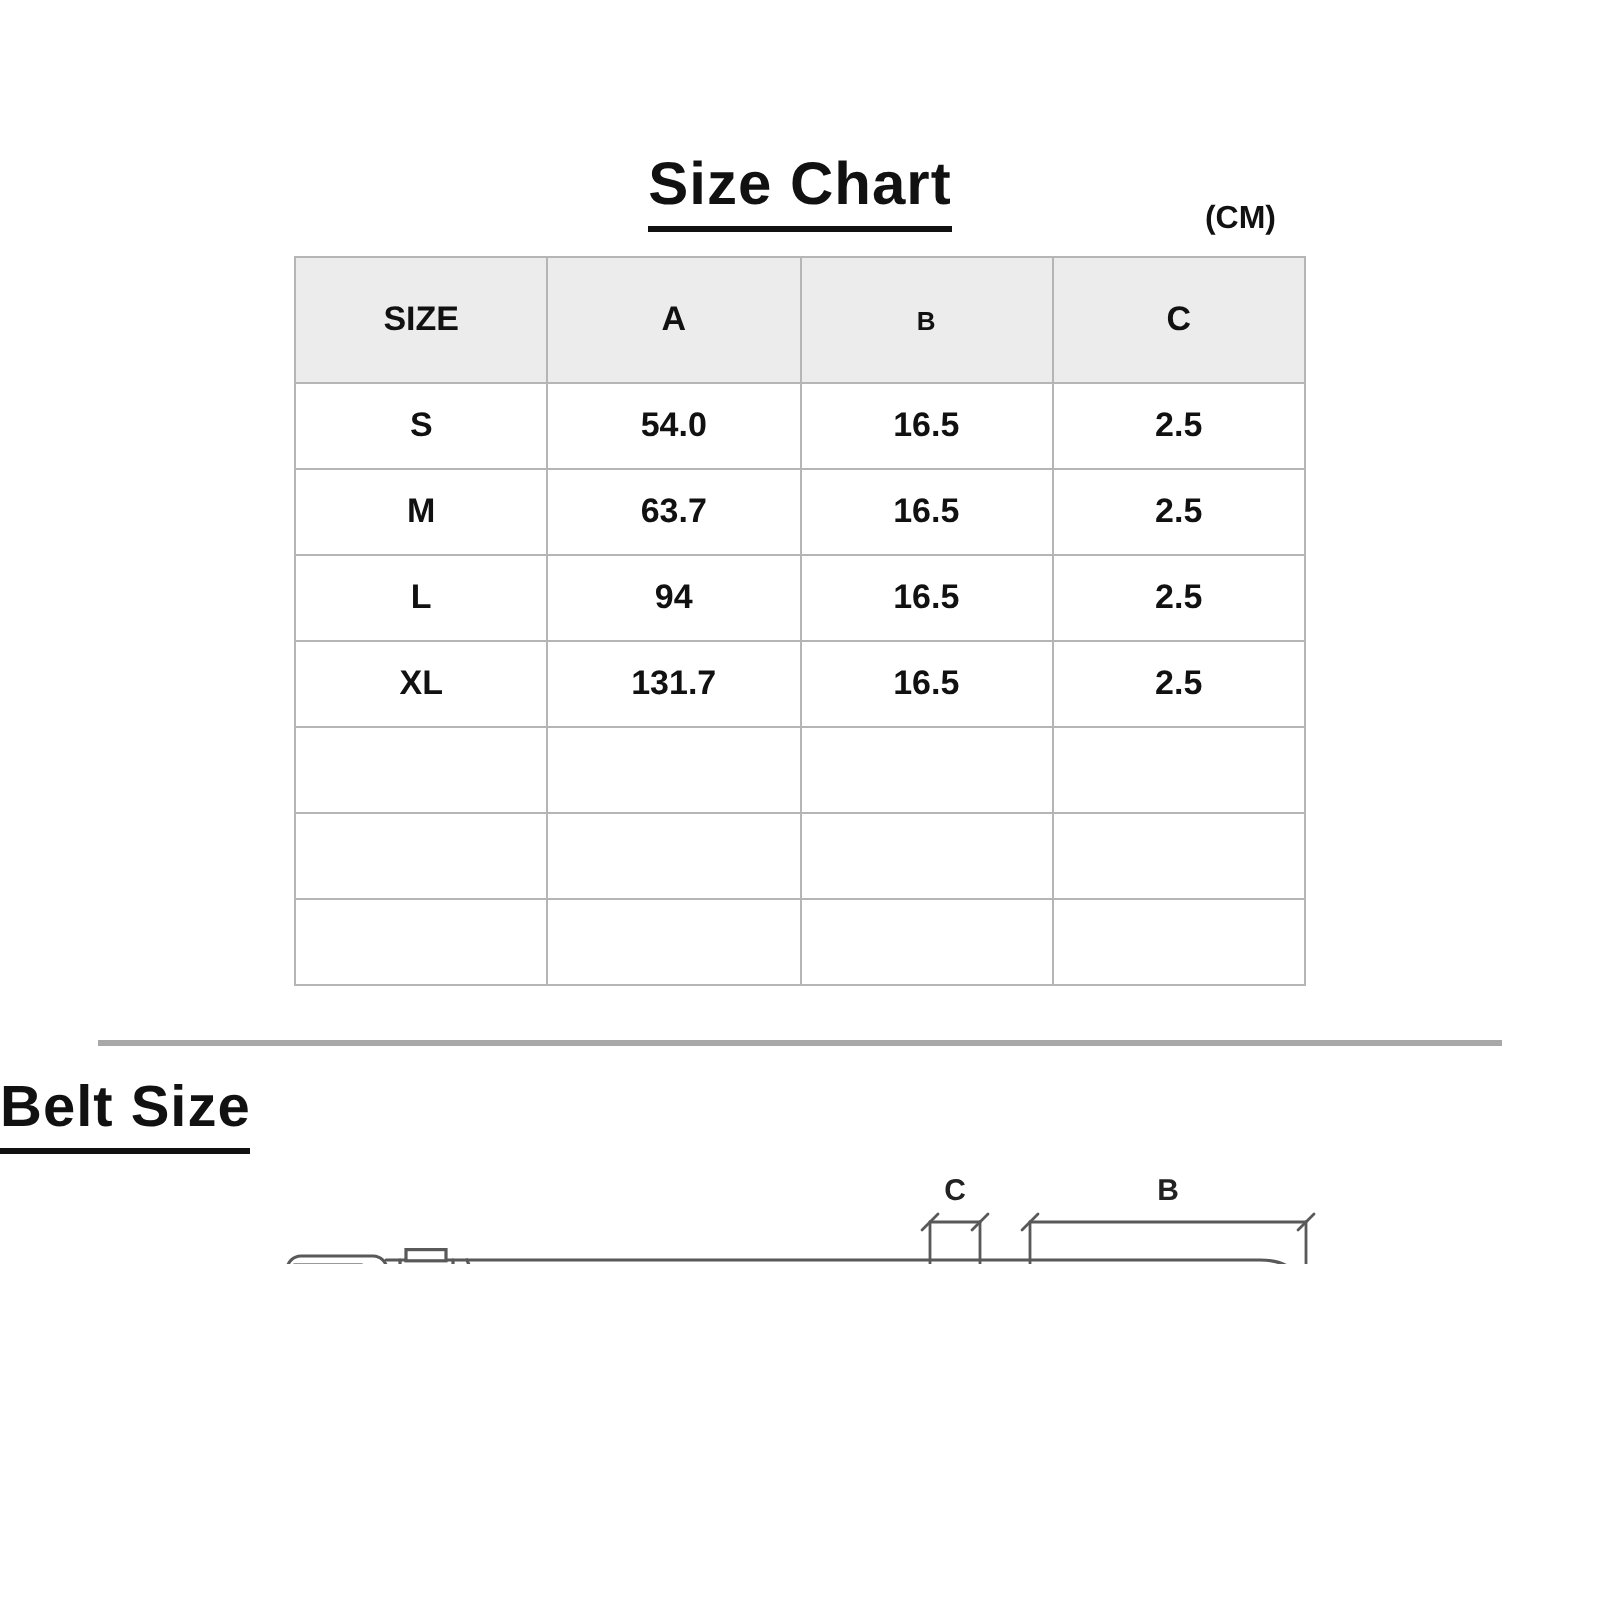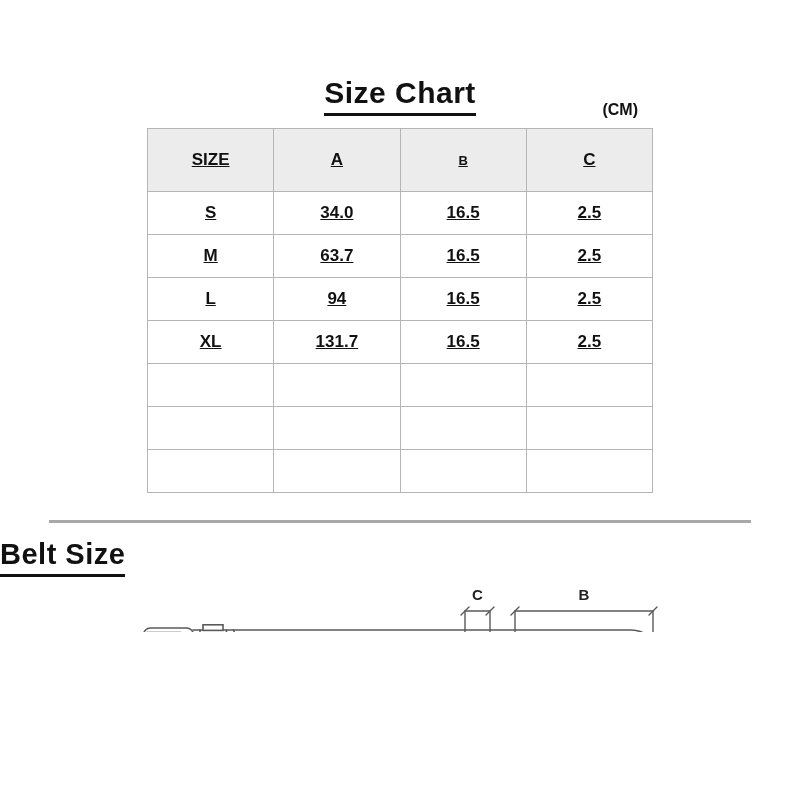--- a/index.html
+++ b/index.html
@@ -12,21 +12,21 @@
   .sc-title{
     display:inline-block;font-size:30px;font-weight:800;letter-spacing:.5px;
     border-bottom:3px solid #111;padding-bottom:3px;
   }
   .unit-label{
     position:absolute;top:101px;left:132px;width:506px;text-align:right;
     font-size:16px;font-weight:700;
   }
   table.size-table{
     position:absolute;top:128px;left:147px;width:506px;
-    border-collapse:collapse;table-layout:fixed;text-decoration:underline;
+    border-collapse:collapse;table-layout:fixed;
   }
   .size-table th,.size-table td{
     border:1px solid #b5b5b5;text-align:center;vertical-align:middle;
     font-size:17px;font-weight:700;padding:0;
   }
   .size-table{border:1px solid #9e9e9e;}
   .size-table th{height:62px;background:#ececec;}
   .size-table th.small{font-size:13px;}
   .size-table td{height:42px;background:#fff;}
   
@@ -58,21 +58,21 @@
       <tr>
         <th>SIZE</th>
         <th>A</th>
         <th class="small">B</th>
         <th>C</th>
       </tr>
     </thead>
     <tbody>
       <tr>
         <td>S</td>
-        <td>34.0</td>
+        <td>54.0</td>
         <td>16.5</td>
         <td>2.5</td>
       </tr>
       <tr>
         <td>M</td>
         <td>63.7</td>
         <td>16.5</td>
         <td>2.5</td>
       </tr>
       <tr>

